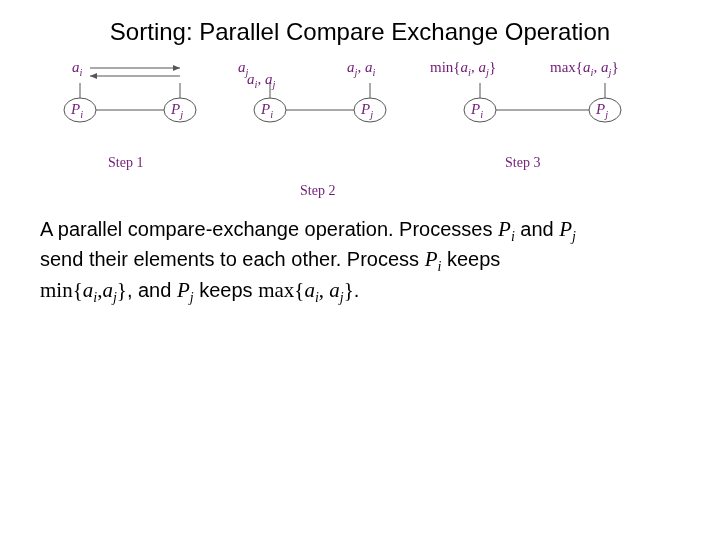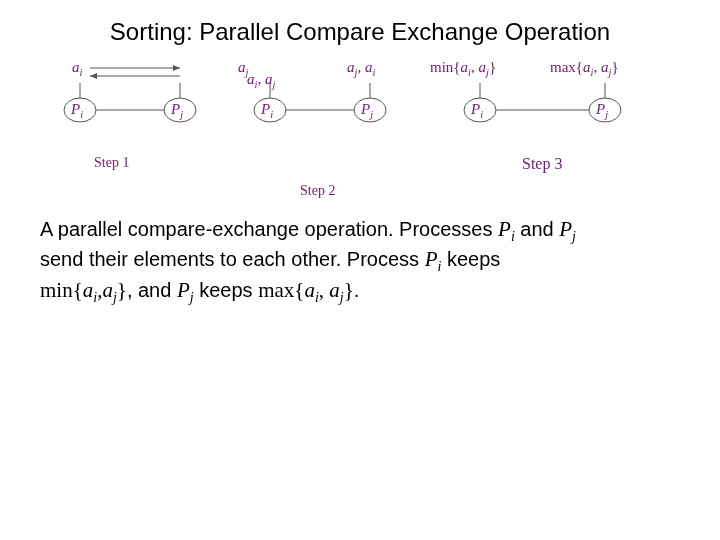--- a/index.html
+++ b/index.html
@@ -112,21 +112,21 @@
     </div>
     <div class="flab" style="left:140px; top:4px;margin-left:48px;">
       <span class="ital">a</span><span class="sub">j</span>
     </div>
     <div class="flab" style="left:21px; top:46px;">
       <span class="ital">P</span><span class="sub">i</span>
     </div>
     <div class="flab" style="left:121px; top:46px;">
       <span class="ital">P</span><span class="sub">j</span>
     </div>
-    <div class="flab" style="left:44px; top:100px; font-size:14px;">Step 1</div>
+    <div class="flab" style="left:58px; top:100px; font-size:14px;">Step 1</div>
 
     
     <div class="flab" style="left:197px; top:16px;">
       <span class="ital">a</span><span class="sub">i</span><span>, </span><span class="ital">a</span><span class="sub">j</span>
     </div>
     <div class="flab" style="left:297px; top:4px;">
       <span class="ital">a</span><span class="sub">j</span><span>, </span><span class="ital">a</span><span class="sub">i</span>
     </div>
     <div class="flab" style="left:211px; top:46px;">
       <span class="ital">P</span><span class="sub">i</span>
@@ -142,21 +142,21 @@
     </div>
     <div class="flab" style="left:500px; top:4px;">
       <span>max{</span><span class="ital">a</span><span class="sub">i</span><span>, </span><span class="ital">a</span><span class="sub">j</span><span>}</span>
     </div>
     <div class="flab" style="left:421px; top:46px;">
       <span class="ital">P</span><span class="sub">i</span>
     </div>
     <div class="flab" style="left:546px; top:46px;">
       <span class="ital">P</span><span class="sub">j</span>
     </div>
-    <div class="flab" style="left:472px; top:100px; font-size:16px;">Step 3</div>
+    <div class="flab" style="left:455px; top:100px; font-size:14px;">Step 3</div>
   </div>
 
   <div class="caption">
     <span>A parallel compare-exchange operation. Processes </span><span class="serif"><span class="ital">P</span><span class="sub">i</span></span><span> and </span><span class="serif"><span class="ital">P</span><span class="sub">j</span></span><br>
     <span>send their elements to each other. Process </span><span class="serif"><span class="ital">P</span><span class="sub">i</span></span><span> keeps</span><br>
     <span class="serif"><span>min{</span><span class="ital">a</span><span class="sub">i</span><span>,</span><span class="ital">a</span><span class="sub">j</span><span>}</span></span><span>, and  </span><span class="serif"><span class="ital">P</span><span class="sub">j</span></span><span> keeps </span><span class="serif"><span>max{</span><span class="ital">a</span><span class="sub">i</span><span>, </span><span class="ital">a</span><span class="sub">j</span><span>}</span></span><span>.</span>
   </div>
 
 </div>
 

